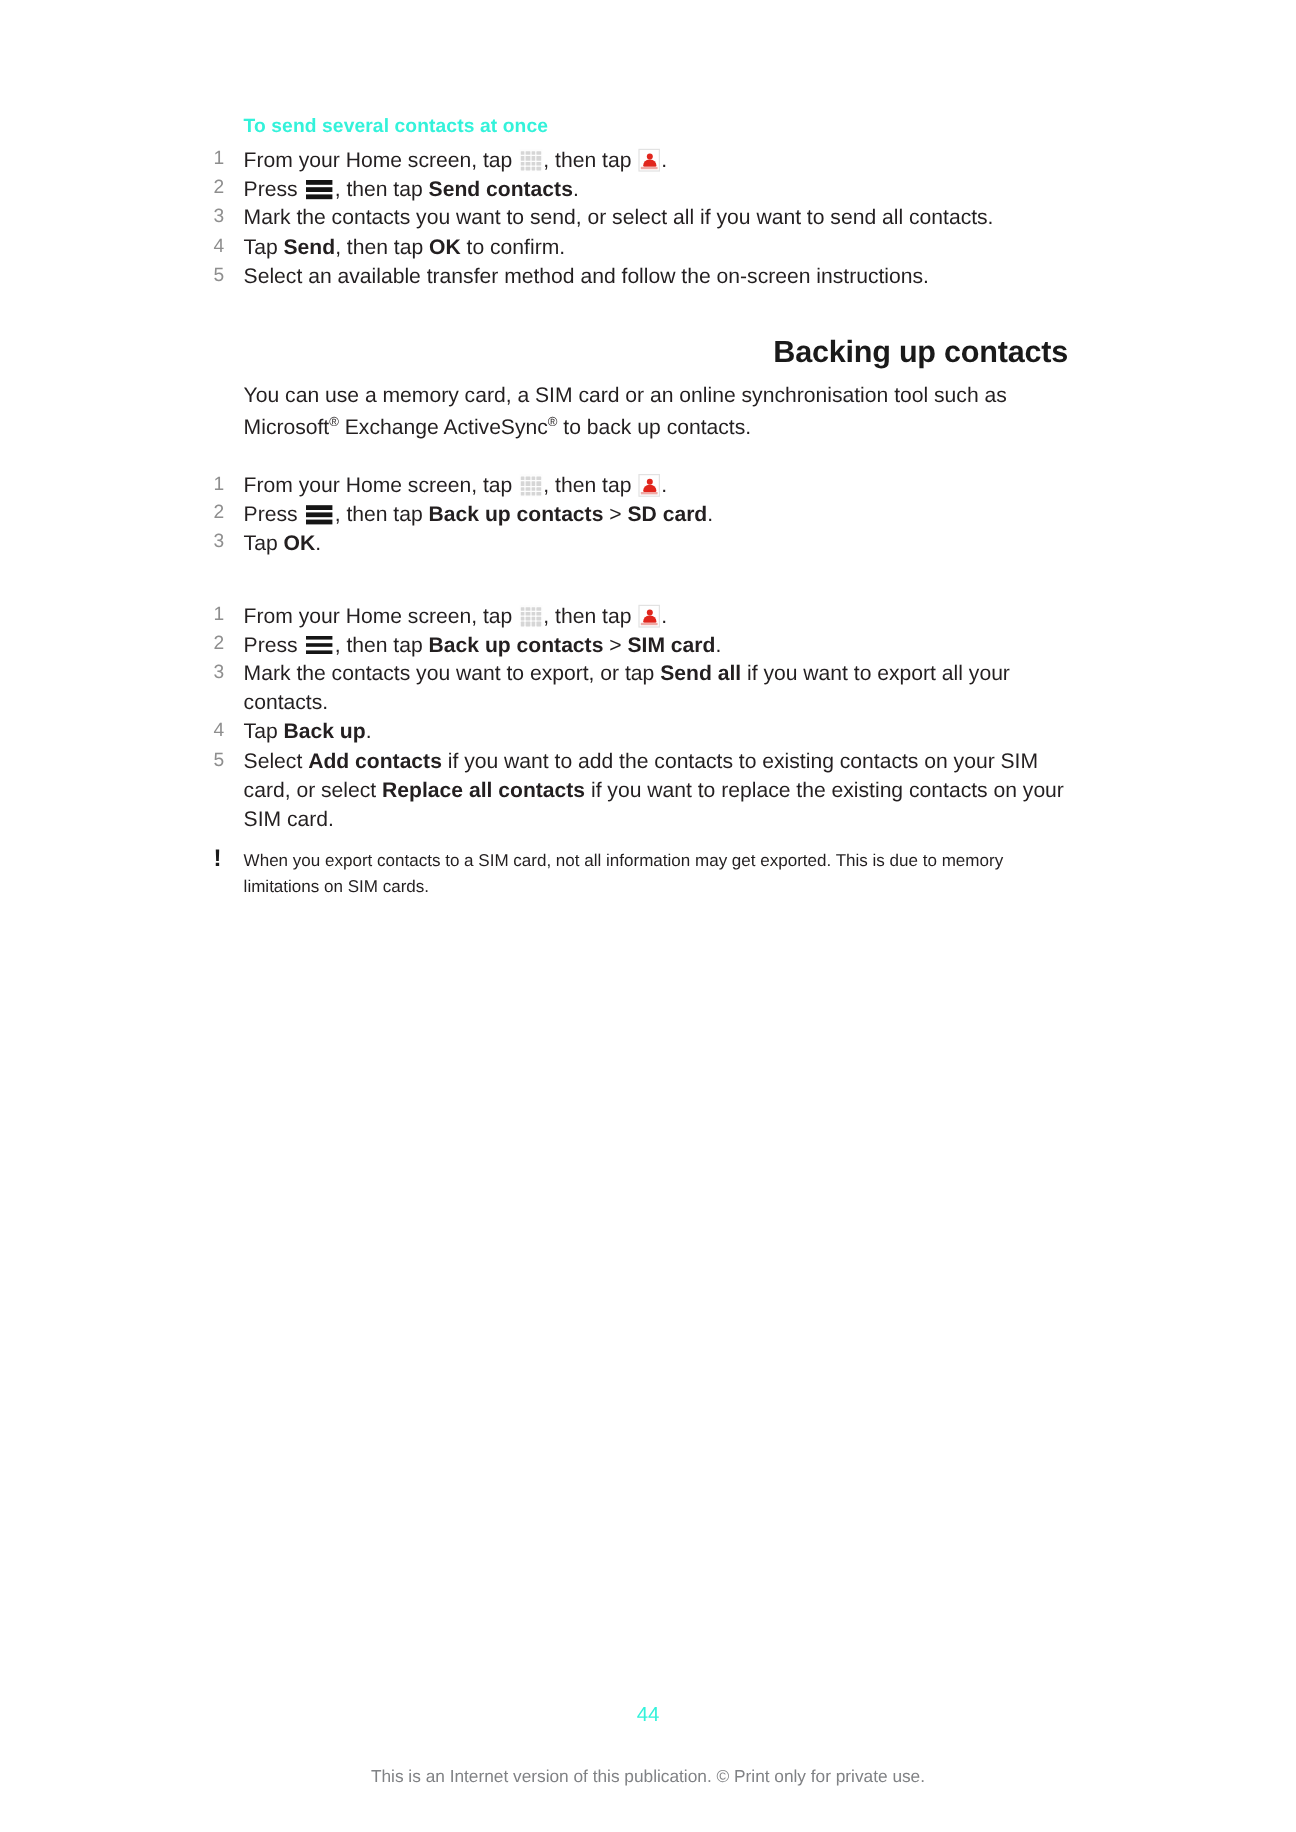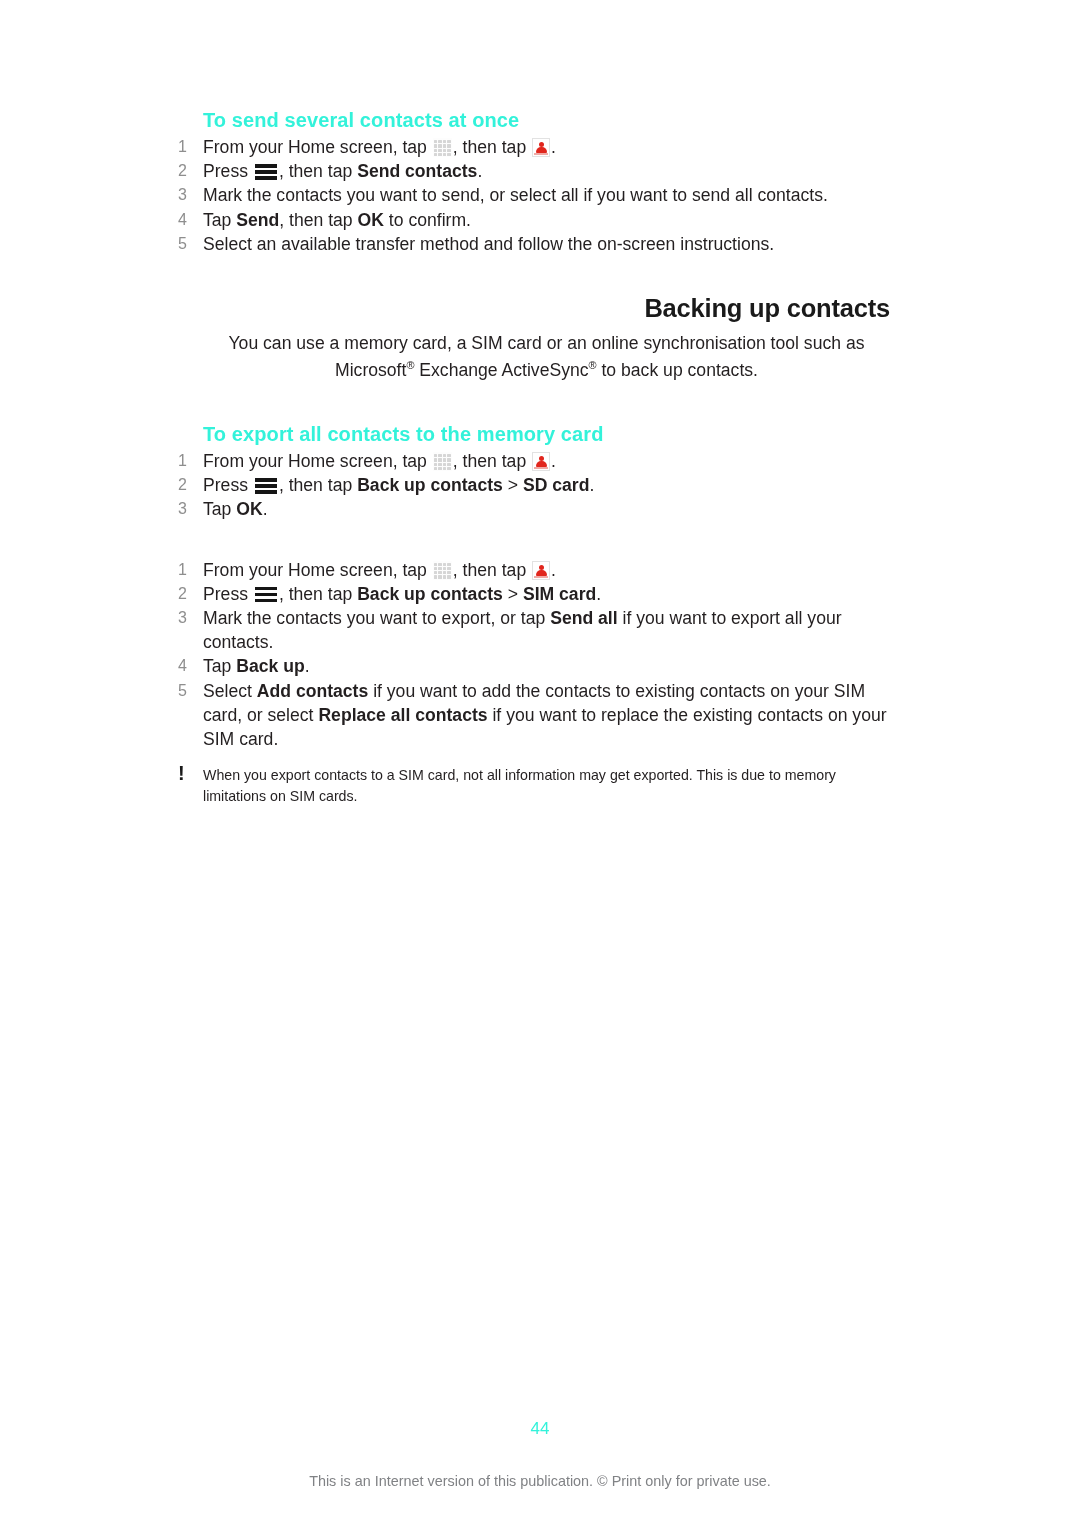--- a/index.html
+++ b/index.html
@@ -24,42 +24,41 @@
     position: absolute;
     left: 178px;
     top: 92px;
     width: 712px;
   }
 
   
   .sub-heading {
     color: #33f2da;
     font-weight: bold;
-    font-size: 20px;
+    font-size: 16px;
     line-height: 24px;
-    margin: 16px 0 3px 25px;
+    margin: 2px 0 3px 25px;
     letter-spacing: 0.1px;
   }
   .chapter-heading {
     font-weight: bold;
     font-size: 25.5px;
     line-height: 32px;
     margin: 0 0 6px 25px;
     letter-spacing: -0.2px;
     color: #1a1a1a;
     text-align: right;
   }
 
   
   .body-para {
     font-size: 17.6px;
     line-height: 27px;
     margin: 0 0 0 25px;
     color: #231f20;
-    text-align: center;
   }
 
   
   ol.steps {
     list-style: none;
     margin: 0;
     padding: 0;
   }
   ol.steps > li {
     position: relative;
@@ -267,21 +266,20 @@
     </ol>
 
     <div class="gap-after-list"></div>
 
     <div class="chapter-heading">Backing up contacts</div>
 
     <p class="body-para"><span>You can use a memory card, a SIM card or an online synchronisation tool such as Microsoft</span><span class="reg">®</span><span> Exchange ActiveSync</span><span class="reg">®</span><span> to back up contacts.</span></p>
 
     <div class="gap-after-para"></div>
 
-    <div class="sub-heading">To export all contacts to the memory card</div>
 
     <ol class="steps">
       <li>
         <span class="num">1</span>
         <span><span>From your Home screen, tap </span><span class="icon icon-appgrid"><span class="g">
                 <i></i>
                 <i></i>
                 <i></i>
                 <i></i>
                 <i></i>

